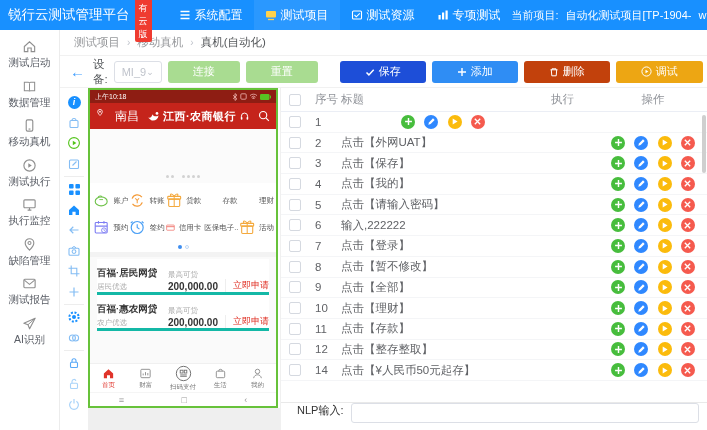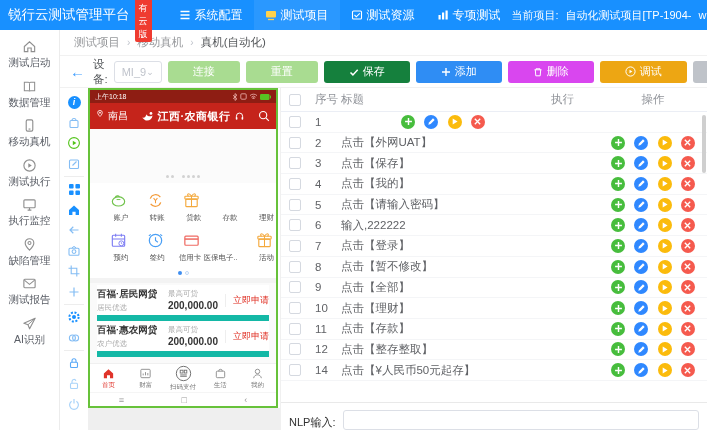--- a/index.html
+++ b/index.html
@@ -30,23 +30,23 @@
   .breadcrumb .last{color:#54575a}
   .toolbar{height:32px;display:flex;align-items:center;gap:6px;padding-left:10px;border-bottom:1px solid #f1f1f1;flex:none}
   .back-arrow{color:#409eff;font-size:15px;cursor:pointer;margin-right:2px}
   .dev-label{color:#54575a;font-size:11.5px}
   .dev-select{width:118px;height:22px;border:1px solid #dcdfe6;border-radius:3px;display:flex;align-items:center;
     padding:0 7px;color:#c0c4cc;font-size:11px;background:#fff;cursor:pointer}
   .dev-select .chev{margin-left:auto;color:#c0c4cc;font-size:9px}
   .btn{height:22px;border:none;border-radius:3px;color:#fff;font-size:11px;padding:0 25px;display:inline-flex;
     align-items:center;gap:4px;cursor:pointer;font-family:inherit;white-space:nowrap}
   .btn-lite{background:#a9dc91}
-  .btn-save{background:#15803d;margin-left:0}
+  .btn-save{background:#1d4ed8;margin-left:16px}
   .btn-add{background:#2f8df4}
-  .btn-del{background:#d946ef}
+  .btn-del{background:#c2410c}
   .btn-debug{background:#eda613}
   .btn-switch{background:#bfc3c9}
 
   .workspace{flex:1;display:flex;min-height:0}
 
   
   .strip{width:28px;flex:none;display:flex;flex-direction:column;align-items:center;padding-top:4px;background:#fff}
   .sic{height:20.5px;display:flex;align-items:center;justify-content:center;width:100%;cursor:pointer;color:#84bdf4}
   .sic.solid{color:#1890ff}
   .strip-div{width:20px;border-top:1px solid #ededed;margin:2px 0}
@@ -54,37 +54,37 @@
     display:flex;align-items:center;justify-content:center;font-style:italic}
 
   
   .phone-col{width:192px;flex:none;position:relative;background:#fff}
   .phone{width:190px;height:320px;border:2px solid #67c23a;display:flex;flex-direction:column;background:#fff;overflow:hidden}
   .below-phone{position:absolute;left:0;right:0;top:320px;bottom:0;background:#efefef}
   .p-status{height:13px;background:#8e1d13;color:#fff;font-size:7px;display:flex;align-items:center;
     justify-content:space-between;padding:0 5px;flex:none}
   .p-status .st-right{display:flex;align-items:center;gap:2px}
   .p-header{height:26px;background:#c5241b;color:#fff;display:flex;align-items:center;padding:0 6px;flex:none}
-  .p-city{display:flex;gap:4px;font-size:10px}
+  .p-city{display:flex;gap:11px;font-size:12px}
   .p-bank{flex:1;display:flex;align-items:center;justify-content:center;gap:3px;font-size:11px;font-weight:bold;letter-spacing:.5px}
   .p-banner{height:54px;background:#fbfbfb;position:relative;flex:none}
   .p-banner .dots{position:absolute;bottom:5px;left:0;right:0;text-align:center;display:flex;justify-content:center;gap:2px}
   .p-banner .dots i{width:3px;height:3px;border-radius:50%;background:#d2d2d2;display:inline-block}
   .p-banner .dots .gap{width:4px;background:transparent}
   .p-grid{flex:none;padding-top:5px}
   .p-grid-row{display:flex;padding:0 2px}
-  .p-app{width:20%;display:flex;flex-direction:column;align-items:flex-end;gap:3px;font-size:7.5px;color:#555;
+  .p-app{width:20%;display:flex;flex-direction:row;align-items:center;gap:3px;font-size:7.5px;color:#555;
     padding:3px 0 5px;cursor:pointer;white-space:nowrap;overflow:hidden}
   .p-pagedots{text-align:center;height:10px;display:flex;justify-content:center;gap:3px;align-items:center}
   .p-pagedots i{width:4px;height:4px;border-radius:50%;display:inline-block}
   .p-pagedots .on{background:#3f8ef0}
   .p-pagedots .off{background:#fff;border:1px solid #bfd8f5}
   .p-sec-div{height:5px;background:#f3f3f3;flex:none}
   .p-loans{flex:1;background:#fafafa;padding:2px 7px;min-height:0}
-  .p-loan{display:flex;align-items:center;background:#fff;height:36px;border-bottom:6px solid #14b8a6}
+  .p-loan{display:flex;align-items:flex-end;background:#fff;height:36px;border-bottom:3px solid #14b8a6}
   .p-loan-left{width:70px}
   .p-loan-name{font-size:9.5px;font-weight:bold;color:#333;white-space:nowrap}
   .p-loan-sub{font-size:7.5px;color:#ababab;margin-top:2px}
   .p-loan-mid{margin-left:auto;text-align:left}
   .p-loan-cap{font-size:7.5px;color:#ababab}
   .p-loan-amt{font-size:10px;font-weight:bold;color:#333;margin-top:1px}
   .p-apply{color:#df2b1f;font-size:9px;border-left:1px solid #eee;padding-left:7px;margin-left:7px;cursor:pointer;white-space:nowrap}
   .p-tabs{height:29px;border-top:1px solid #f0f0f0;display:flex;align-items:center;flex:none;background:#fff}
   .p-tab{flex:1;display:flex;flex-direction:column;align-items:center;gap:1px;font-size:6.5px;color:#7a7a7a;cursor:pointer;white-space:nowrap}
   .p-tab.active{color:#e0342b}
@@ -100,21 +100,21 @@
   .col-seq{width:26px;margin-left:14px;flex:none}
   .col-title{flex:1;white-space:nowrap;overflow:hidden;min-width:0}
   .col-exec{width:60px;flex:none}
   .col-ops{width:86px;flex:none;display:flex;justify-content:space-between;padding-right:2px;margin-right:10px}
   .thead .col-ops{display:block;text-align:center}
   .op{width:14px;height:14px;border-radius:50%;display:flex;align-items:center;justify-content:center;cursor:pointer}
   .op-add{background:#47bd3d}.op-edit{background:#2f88ff}.op-run{background:#fbbb0c}.op-del{background:#f55a4e}
   .rows-wrap{flex:1;min-height:0;overflow:hidden}
   .scroll-thumb{position:absolute;right:1px;top:27px;width:4px;height:58px;background:#cfcfcf;border-radius:2px}
 
-  .nlp-row{height:28px;border-top:1px solid #e9e9e9;display:flex;align-items:flex-end;padding:0 8px 0 8px;gap:8px;flex:none;background:#fff}
+  .nlp-row{height:28px;border-top:1px solid #e9e9e9;display:flex;align-items:flex-start;padding:0 8px 0 16px;gap:8px;flex:none;background:#fff}
   .nlp-label{font-size:11px;color:#333;white-space:nowrap}
   .nlp-input{flex:1;height:20px;border:1px solid #dcdfe6;border-radius:3px;font-family:inherit;font-size:11px;padding:0 6px;outline:none}
 </style>
 </head>
 <body>
 
 <div class="navbar">
   <span class="brand">锐行云测试管理平台</span>
   <span class="badge">私有云版</span>
   <div class="nav-menu">

